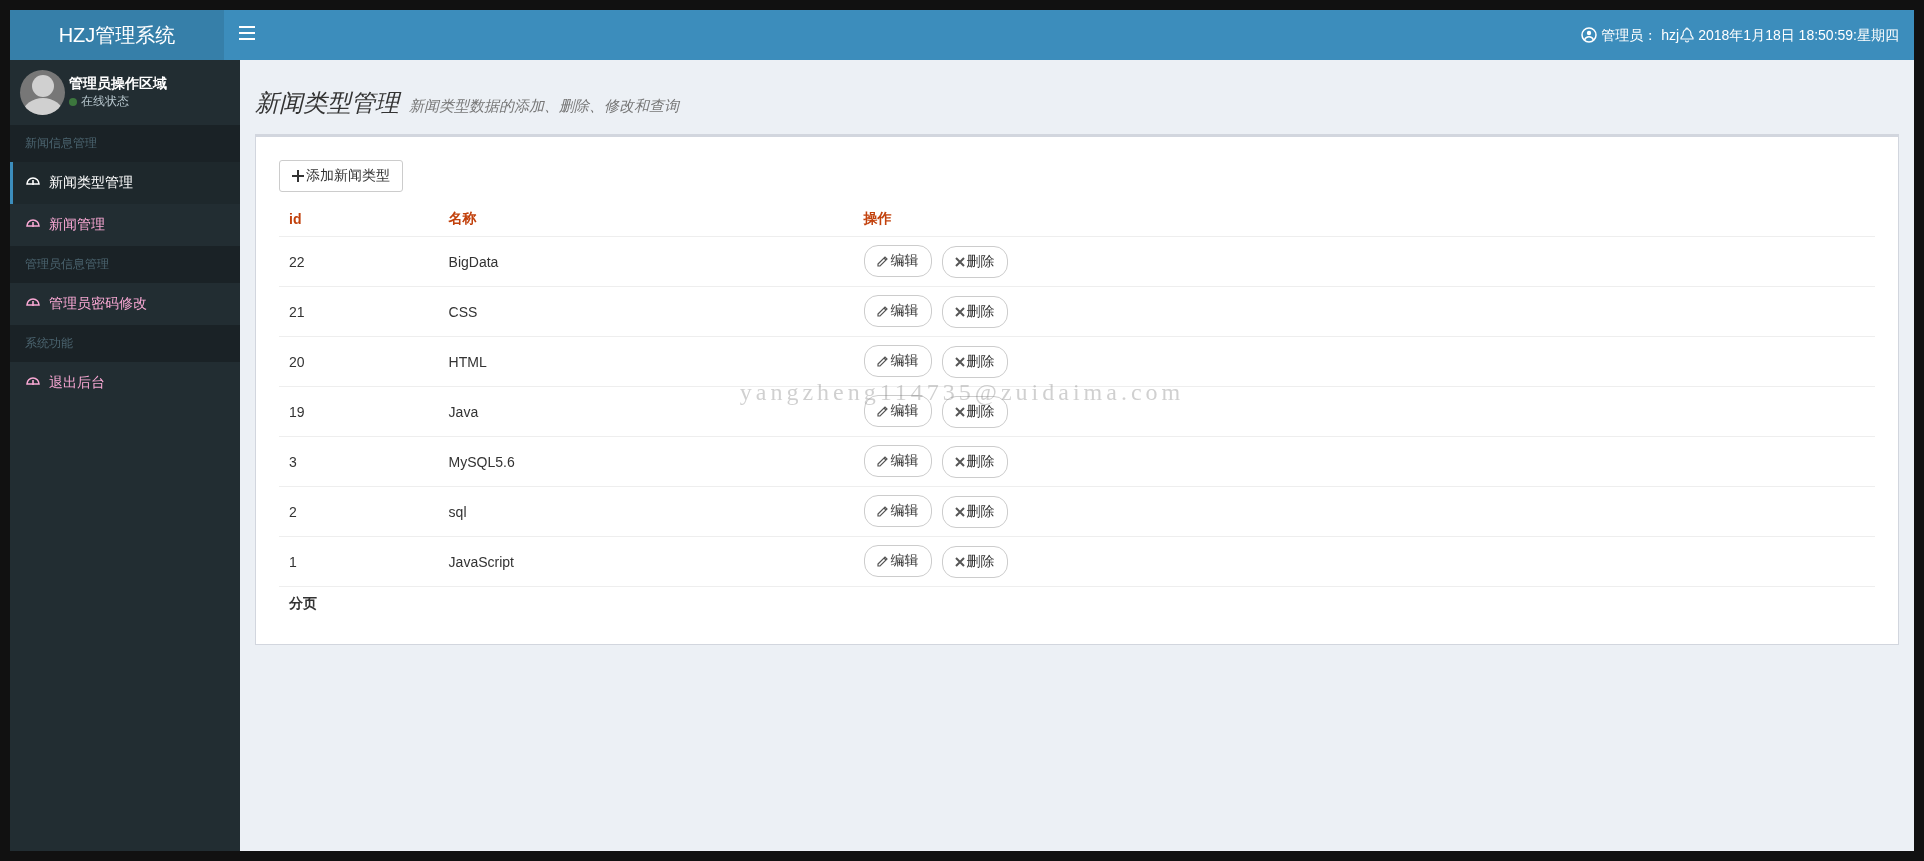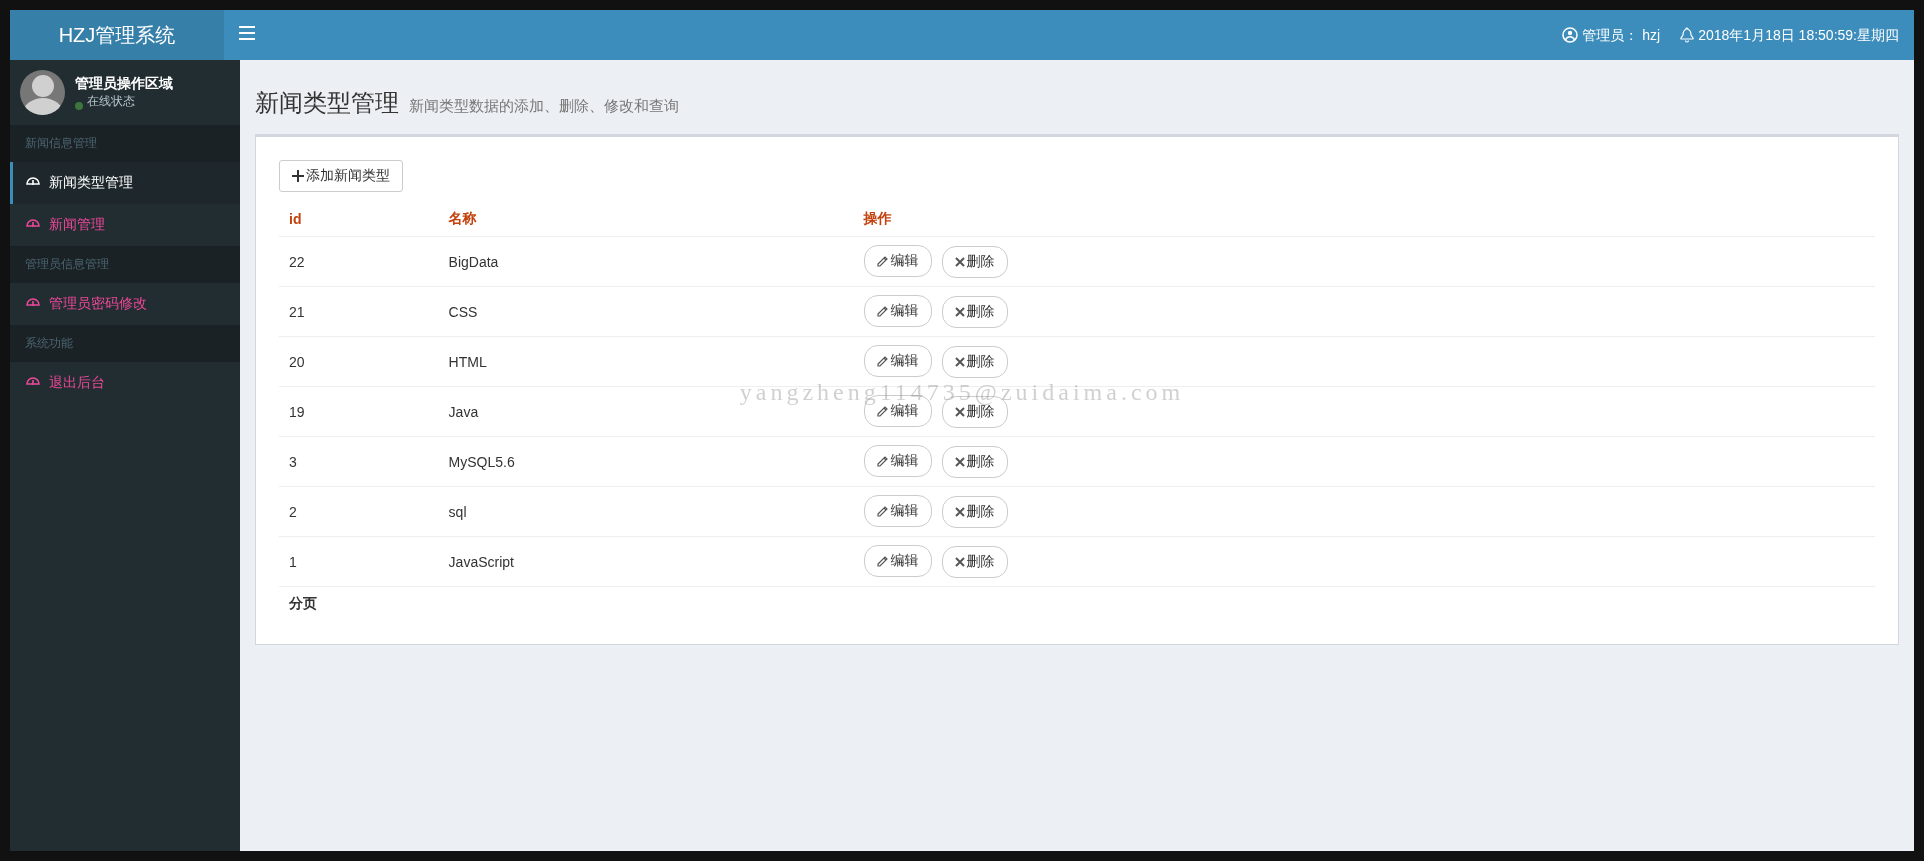--- a/index.html
+++ b/index.html
@@ -17,54 +17,54 @@
 .header {
   display: flex; height: 50px; line-height: 50px;
 }
 .logo {
   width: 214px; background: #367fa9; color: #fff; text-align: center; font-size: 20px; font-weight: 400;
 }
 .navbar {
   flex: 1; background: #3c8dbc; color: #fff; display: flex; align-items: center; padding: 0 15px;
 }
 .navbar .hamburger { color: #fff; cursor: pointer; font-size: 16px; }
-.navbar .right { margin-left: auto; display: flex; gap: 20px; align-items: center; font-size: 14px; }
+.navbar .right { margin-left: auto; display: flex; gap: 1px; align-items: center; font-size: 14px; }
 .navbar .right .item { display: flex; align-items: center; gap: 4px; }
 .icon { display: inline-block; }
 .icon svg { display: block; }
 
 .sidebar {
   position: absolute; top: 50px; left: 0; bottom: 0; width: 230px; background: #222d32; color: #b8c7ce;
   font-size: 14px;
 }
-.user-panel { padding: 10px; display: flex; align-items: center; gap: 10px; }
+.user-panel { padding: 10px; display: flex; align-items: center; gap: 4px; }
 .avatar {
   width: 45px; height: 45px; border-radius: 50%; background: #777; overflow: hidden; position: relative;
 }
 .avatar::before, .avatar::after {
   content: ""; position: absolute; background: #d0d0d0; border-radius: 50%;
 }
 .avatar::before { width: 22px; height: 22px; left: 12px; top: 5px; }
 .avatar::after { width: 40px; height: 30px; left: 3px; top: 28px; border-radius: 50% 50% 0 0; }
 .user-info .name { color: #fff; font-weight: 600; font-size: 14px; }
-.user-info .status { font-size: 12px; color: #b8c7ce; display: flex; align-items: flex-end; gap: 4px; }
+.user-info .status { font-size: 12px; color: #b8c7ce; display: flex; align-items: center; gap: 4px; }
 .user-info .status .dot { width: 8px; height: 8px; border-radius: 50%; background: #3c763d; display: inline-block; }
 .sidebar .group-header {
   color: #4b646f; background: #1a2226; padding: 10px 15px; font-size: 12px;
 }
 .sidebar .menu-item {
-  padding: 12px 15px; display: flex; align-items: center; gap: 8px; cursor: pointer; color: #ec4899;
+  padding: 12px 15px; display: flex; align-items: center; gap: 8px; cursor: pointer; color: #f9a8d4;
 }
 .sidebar .menu-item.active { background: #1e282c; color: #fff; border-left: 3px solid #3c8dbc; padding-left: 12px; }
 .sidebar .menu-item .micon { width: 16px; height: 16px; }
 
 .content {
   position: absolute; top: 50px; left: 230px; right: 0; bottom: 0; padding: 15px; overflow: auto;
 }
-.content-header { padding: 12px 0 15px 0; }
+.content-header { padding: 12px 0 15px 0; font-style: italic; }
 .content-header h1 { font-size: 24px; font-weight: 500; color: #333; display: inline; }
 .content-header small { font-size: 15px; color: #777; margin-left: 6px; }
 .box {
   background: #fff; border: 1px solid #d2d6de; border-top: 3px solid #d2d6de; padding: 23px;
 }
 .btn {
   display: inline-flex; align-items: center; gap: 2px; background: #fff; border: 1px solid #ccc;
   padding: 6px 12px; font-size: 14px; color: #333; border-radius: 3px; cursor: pointer;
 }
 table { width: 100%; border-collapse: collapse; margin-top: 10px; }

